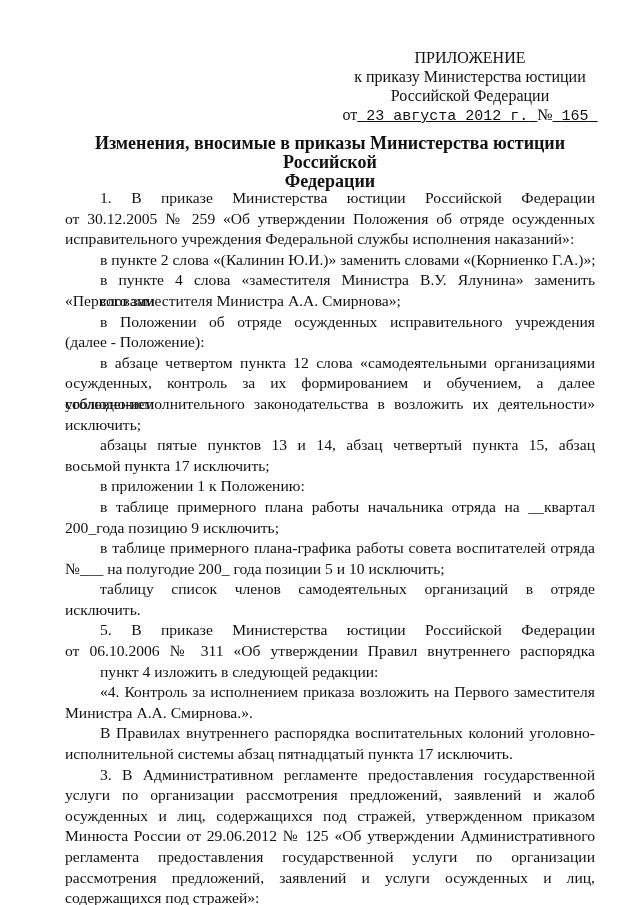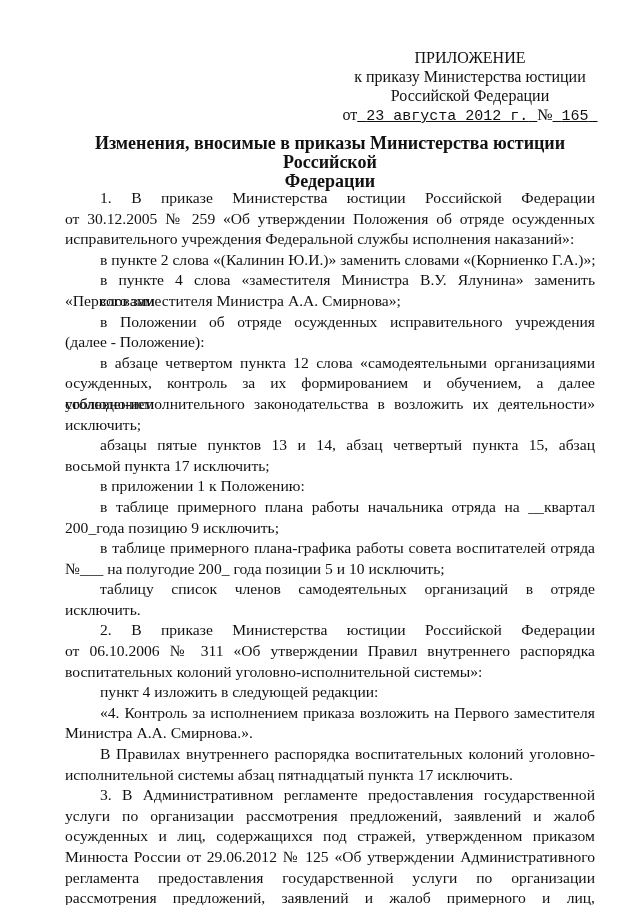--- a/index.html
+++ b/index.html
@@ -52,29 +52,28 @@
       <div class="ln plain">исключить;</div>
       <div class="ln j ind">абзацы пятые пунктов 13 и 14, абзац четвертый пункта 15, абзац</div>
       <div class="ln plain">восьмой пункта 17 исключить;</div>
       <div class="ln plain ind">в приложении 1 к Положению:</div>
       <div class="ln j ind">в таблице примерного плана работы начальника отряда на __квартал</div>
       <div class="ln plain">200_года позицию 9 исключить;</div>
       <div class="ln j ind">в таблице примерного плана-графика работы совета воспитателей отряда</div>
       <div class="ln plain">№___ на полугодие 200_ года  позиции 5 и 10 исключить;</div>
       <div class="ln j ind">таблицу список членов самодеятельных организаций в отряде</div>
       <div class="ln plain">исключить.</div>
-      <div class="ln j ind">2. В приказе Министерства юстиции Российской Федерации</div>
+      <div class="ln j ind">5. В приказе Министерства юстиции Российской Федерации</div>
       <div class="ln j">от 06.10.2006 № 311 «Об утверждении Правил внутреннего распорядка</div>
-      <div class="ln plain">воспитательных колоний уголовно-исполнительной системы»:</div>
       <div class="ln plain ind">пункт 4 изложить в следующей редакции:</div>
       <div class="ln j ind">«4. Контроль за исполнением приказа возложить на Первого заместителя</div>
       <div class="ln plain">Министра А.А. Смирнова.».</div>
       <div class="ln j ind">В Правилах внутреннего распорядка воспитательных колоний уголовно-</div>
       <div class="ln plain">исполнительной системы абзац пятнадцатый пункта 17 исключить.</div>
       <div class="ln j ind">3. В Административном регламенте предоставления государственной</div>
       <div class="ln j">услуги по организации рассмотрения предложений, заявлений и жалоб</div>
       <div class="ln j">осужденных и лиц, содержащихся под стражей, утвержденном приказом</div>
       <div class="ln j">Минюста России от 29.06.2012 № 125 «Об утверждении Административного</div>
       <div class="ln j">регламента предоставления государственной услуги по организации</div>
-      <div class="ln j">рассмотрения предложений, заявлений и жалоб примерного и лиц,</div>
+      <div class="ln j">рассмотрения предложений, заявлений и услуги осужденных и лиц,</div>
       <div class="ln plain">содержащихся под стражей»:</div>
     </div>
 </div>
 
 </body></html>

